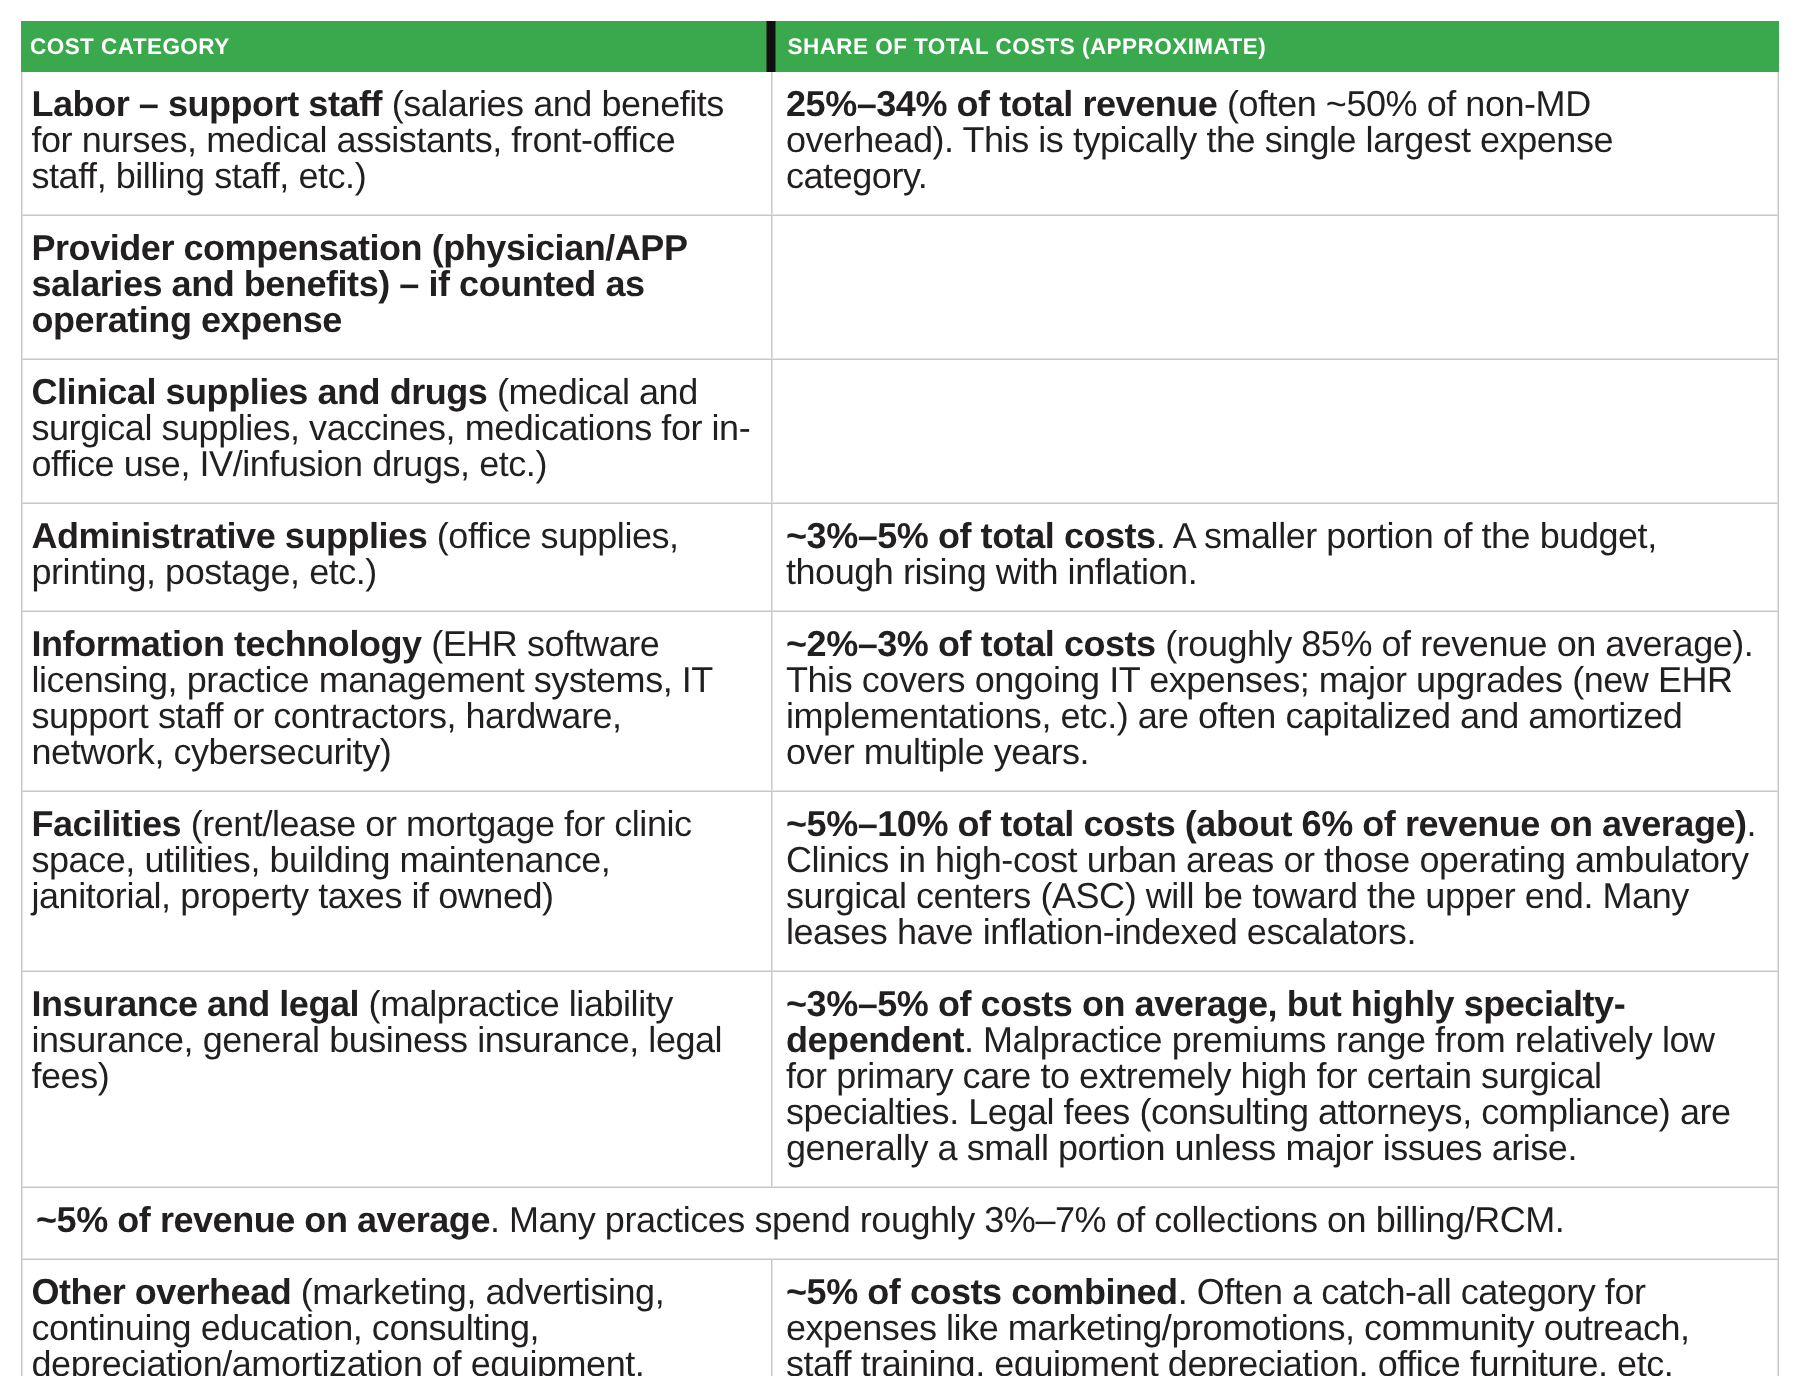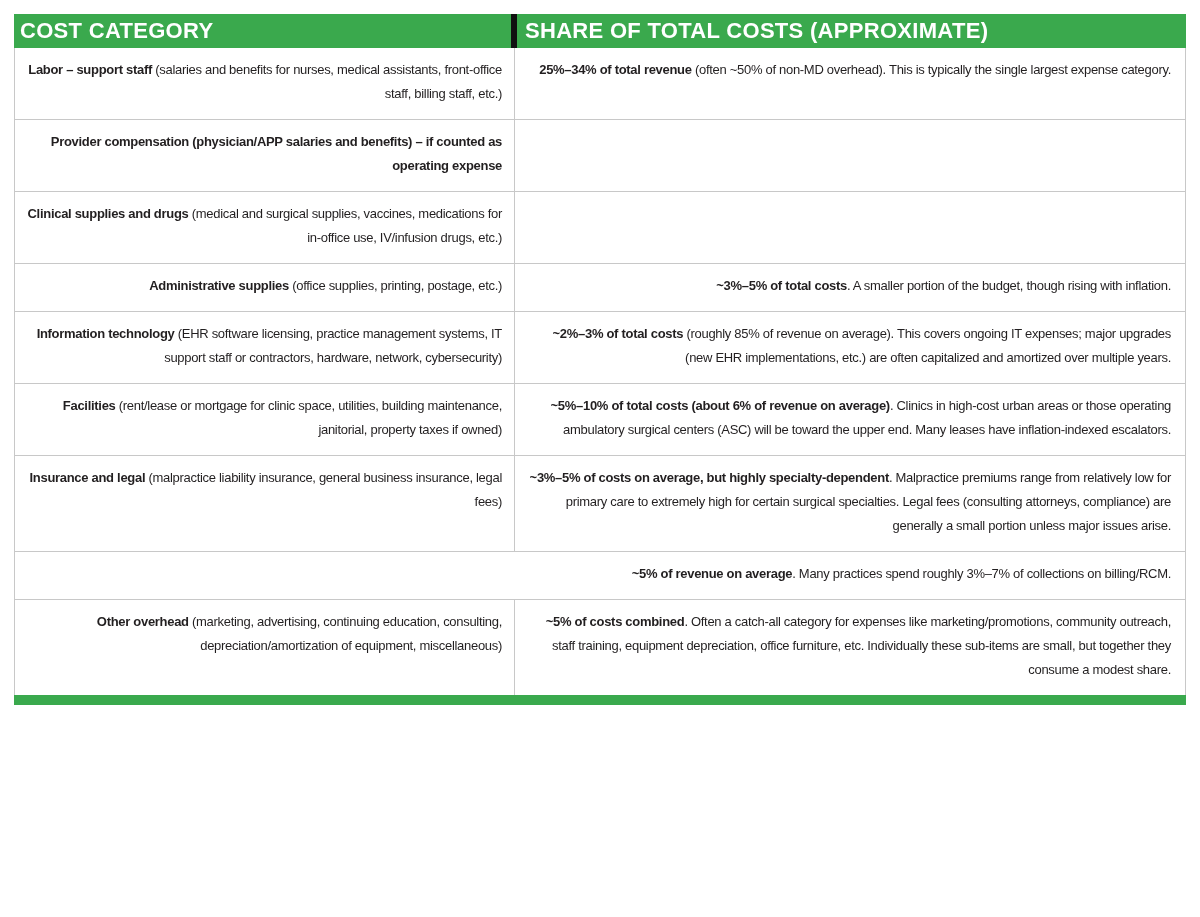--- a/index.html
+++ b/index.html
@@ -16,37 +16,36 @@
   }
   .table-wrap{
     position:absolute;left:14px;top:14px;width:1172px;
   }
   
   .thead{
     display:flex;align-items:stretch;height:34px;background:var(--green);
   }
   .th{
     display:flex;align-items:center;color:#ffffff;font-weight:700;
-    font-size:22px;letter-spacing:.3px;text-transform:uppercase;
+    font-size:15px;letter-spacing:.3px;text-transform:uppercase;
   }
   .th-cat{width:497px;padding-left:6px;}
   .th-div{width:6px;background:var(--divider);}
   .th-share{flex:1;padding-left:8px;}
   
   .tbody{
     border-left:1px solid var(--border);
     border-right:1px solid var(--border);
     background:#ffffff;
   }
   .row{display:flex;align-items:stretch;}
   .row + .row{border-top:1px solid var(--border);}
   .cell{
-    font-size:13px;line-height:24px;letter-spacing:-0.3px;
+    font-size:24px;line-height:24px;letter-spacing:-0.3px;
     padding:10px 12px 13px 6px;
-    text-align:right;
   }
   .cell-cat{
     width:500px;border-right:1px solid var(--border);
   }
   .cell-share{flex:1;padding-left:9px;padding-right:14px;}
   .seg-bold{font-weight:700;}
   .seg-italic{}
   
   .bottom-bar{height:10px;background:var(--green);}
 </style>

